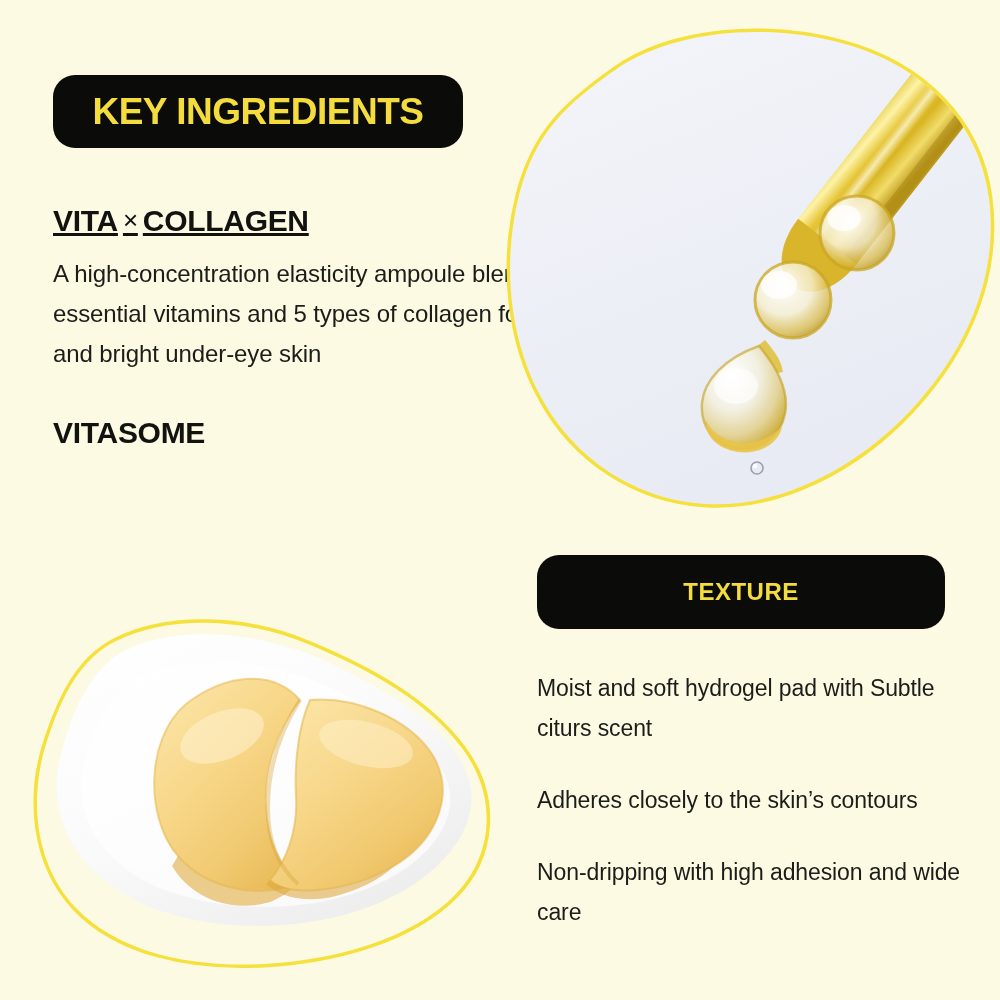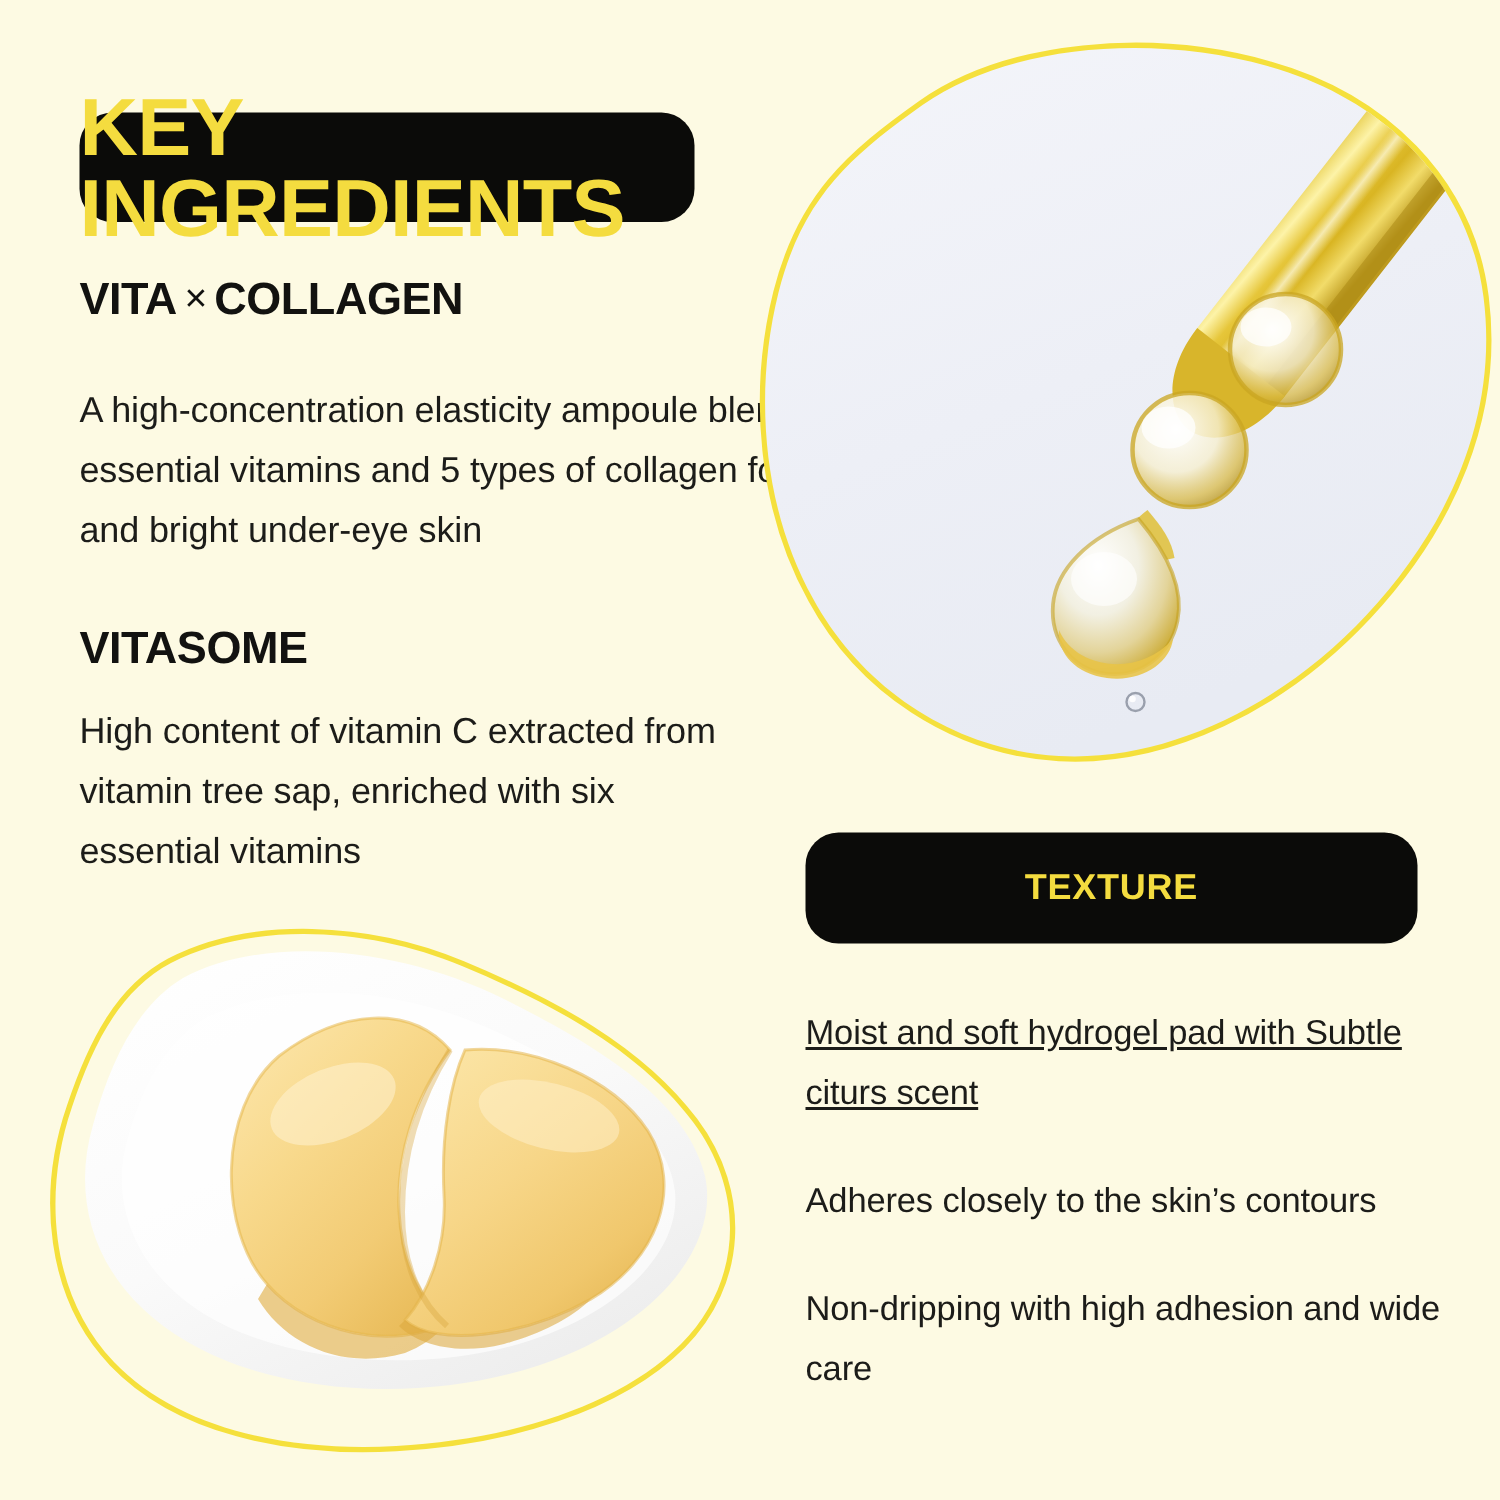--- a/index.html
+++ b/index.html
@@ -28,21 +28,21 @@
     align-items:center;
     justify-content:center;
     color:#F4DC3F;
     font-weight:800;
     letter-spacing:-0.5px;
     line-height:1;
   }
   .badge-key {
     left:53px; top:75px;
     width:410px; height:73px;
-    font-size:54px;
+    font-size:37px;
   }
   .badge-texture {
     left:537px; top:555px;
     width:408px; height:74px;
     font-size:24px;
     letter-spacing:0.5px;
   }
 
   
   .ing-head {
@@ -54,21 +54,21 @@
     letter-spacing:-0.3px;
     white-space:nowrap;
   }
   .ing-head .x {
     font-weight:400;
     font-size:26px;
     padding:0 5px;
     position:relative;
     top:-2px;
   }
-  .head-vitacollagen { top:183px; }
+  .head-vitacollagen { top:204px;text-decoration:underline; }
   .head-vitasome    { top:416px;text-align:right; }
 
   .ing-body {
     position:absolute;
     left:53px;
     color:#1C1C19;
     font-size:24px;
     font-weight:400;
     line-height:40px;
     letter-spacing:-0.1px;
@@ -80,21 +80,21 @@
   .tex-block {
     position:absolute;
     left:537px;
     color:#1C1C19;
     font-size:23px;
     font-weight:400;
     line-height:40px;
     letter-spacing:-0.1px;
     width:440px;
   }
-  .tex-1 { top:668px;text-decoration:underline; }
+  .tex-1 { top:668px; }
   .tex-2 { top:780px; }
   .tex-3 { top:852px; }
 
   
   .photo {
     position:absolute;
     overflow:visible;
   }
   .photo-dropper { left:497px; top:28px;  width:503px; height:490px; }
   .photo-patch   { left:18px;  top:608px; width:500px; height:392px; }
@@ -109,21 +109,20 @@
   <div class="badge badge-key">KEY INGREDIENTS</div>
 
   <div class="ing-head head-vitacollagen">
     <span>VITA</span><span class="x">×</span><span>COLLAGEN</span>
   </div>
   <div class="ing-body body-vitacollagen">A high-concentration elasticity ampoule blended with essential vitamins and 5 types of collagen for firm and bright under-eye skin</div>
 
   <div class="ing-head head-vitasome">
     <span>VITASOME</span>
   </div>
-  <div class="ing-body body-vitasome">High content of vitamin C extracted from vitamin tree sap, enriched with six essential vitamins</div>
 
   <div class="badge badge-texture">TEXTURE</div>
 
   <div class="tex-block tex-1">Moist and soft hydrogel pad with Subtle citurs scent</div>
   <div class="tex-block tex-3">Non-dripping with high adhesion and wide care</div>
   <div class="tex-block tex-2">Adheres closely to the skin’s contours</div>
 
   <div class="photo photo-dropper">
     <svg viewBox="0 0 503 490" xmlns="http://www.w3.org/2000/svg">
       <defs>

